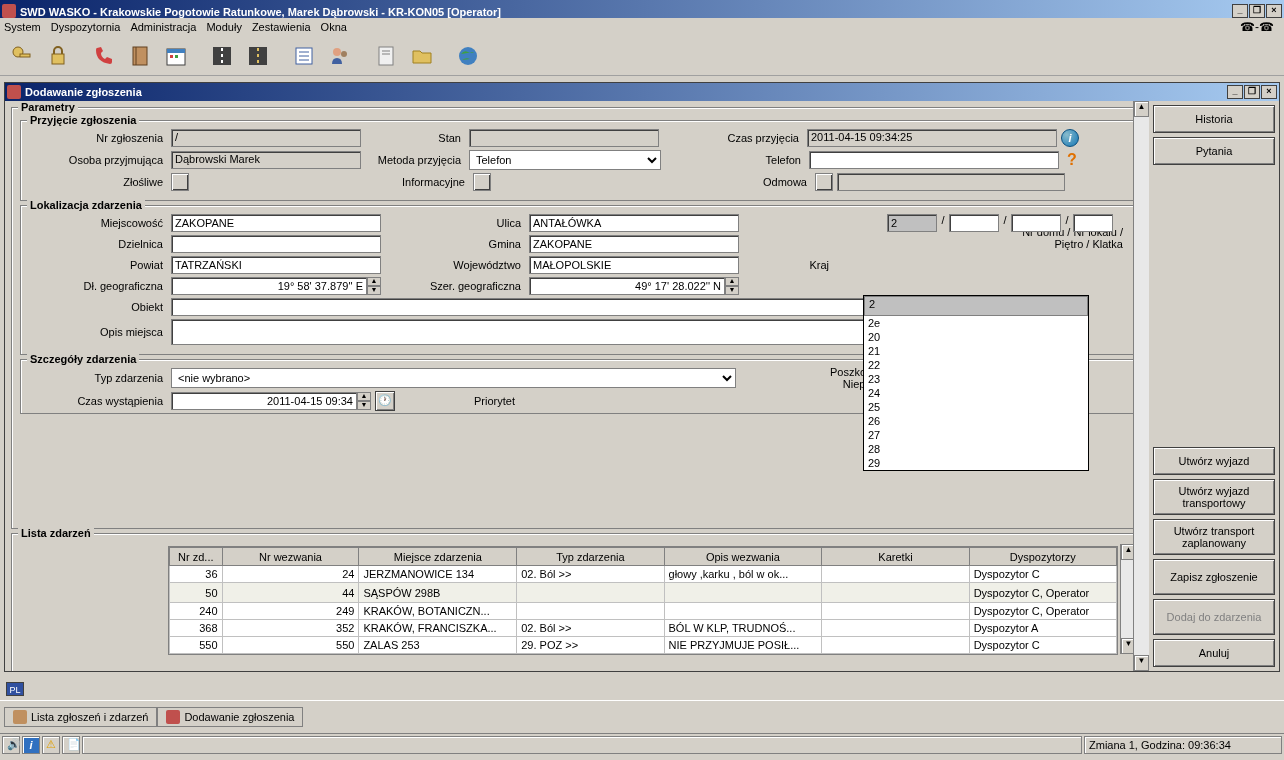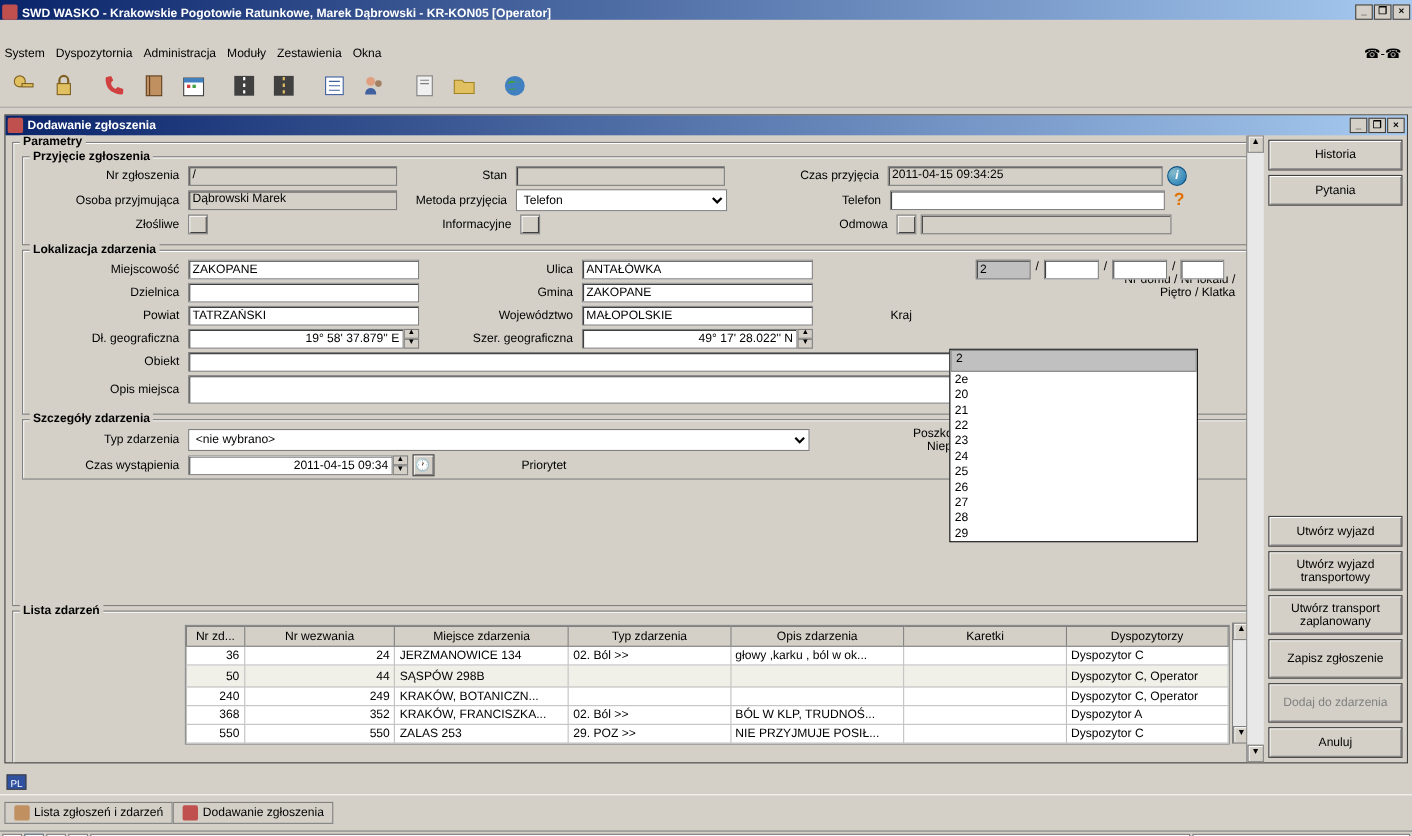--- a/index.html
+++ b/index.html
@@ -4,21 +4,21 @@
 <style>
 * { box-sizing: border-box; margin: 0; padding: 0; font-family: Tahoma, sans-serif; font-size: 11px; }
 body { background: #d4d0c8; width: 1284px; height: 760px; overflow: hidden; position: relative; }
 
 .titlebar { background: linear-gradient(to right, #0a246a, #a6caf0); color: #fff; height: 18px; display: flex; align-items: flex-end; padding: 0 2px; }
 .titlebar .app-icon { width: 14px; height: 14px; margin-right: 4px; background: #c0504d; border-radius: 2px; }
 .titlebar .title { flex: 1; font-weight: bold; }
 .winbtns { display: flex; gap: 1px; }
 .winbtn { width: 16px; height: 14px; background: #d4d0c8; border: 1px solid #404040; font-size: 9px; line-height: 11px; text-align: center; cursor: pointer; color: #000; font-weight: bold; }
 
-.menubar { background: #d4d0c8; height: 18px; display: flex; align-items: center; padding: 0 4px; gap: 10px; margin-top: 22px; }
+.menubar { background: #d4d0c8; height: 18px; display: flex; align-items: center; padding: 0 4px; gap: 10px; }
 .menubar span { cursor: pointer; }
 .menubar .right { margin-left: auto; margin-right: 6px; font-size: 12px; }
 
 .toolbar { background: #d4d0c8; height: 40px; display: flex; align-items: center; padding: 0 6px; gap: 4px; border-bottom: 1px solid #a0a0a0; }
 .toolbtn { width: 32px; height: 32px; border: 1px solid transparent; display: flex; align-items: center; justify-content: center; cursor: pointer; }
 .toolbtn svg { width: 24px; height: 24px; }
 .tool-sep { width: 6px; }
 
 .mdi-area { position: relative; height: 624px; background: #d4d0c8; }
 
@@ -352,21 +352,21 @@
           <span class="param-legend">Lista zdarzeń</span>
           <div style="display:flex;">
           <div class="table-wrap" style="margin-left:150px; flex:1;">
             <table class="tbl">
               <thead>
                     <tr>
                 <th style="width:50px;">Nr zd...</th>
                 <th style="width:130px;">Nr wezwania</th>
                 <th style="width:150px;">Miejsce zdarzenia</th>
                 <th style="width:140px;">Typ zdarzenia</th>
-                <th style="width:150px;">Opis zdarzenia</th>
+                <th style="width:150px;">Opis wezwania</th>
                 <th style="width:140px;">Karetki</th>
                 <th style="width:140px;">Dyspozytorzy</th>
               </tr>
                   </thead>
               <tbody id="tbody">
                     <tr>
                       <td class="num">36</td>
                       <td class="num">24</td>
                       <td>JERZMANOWICE 134</td>
                       <td>02.  Ból &gt;&gt;</td>

